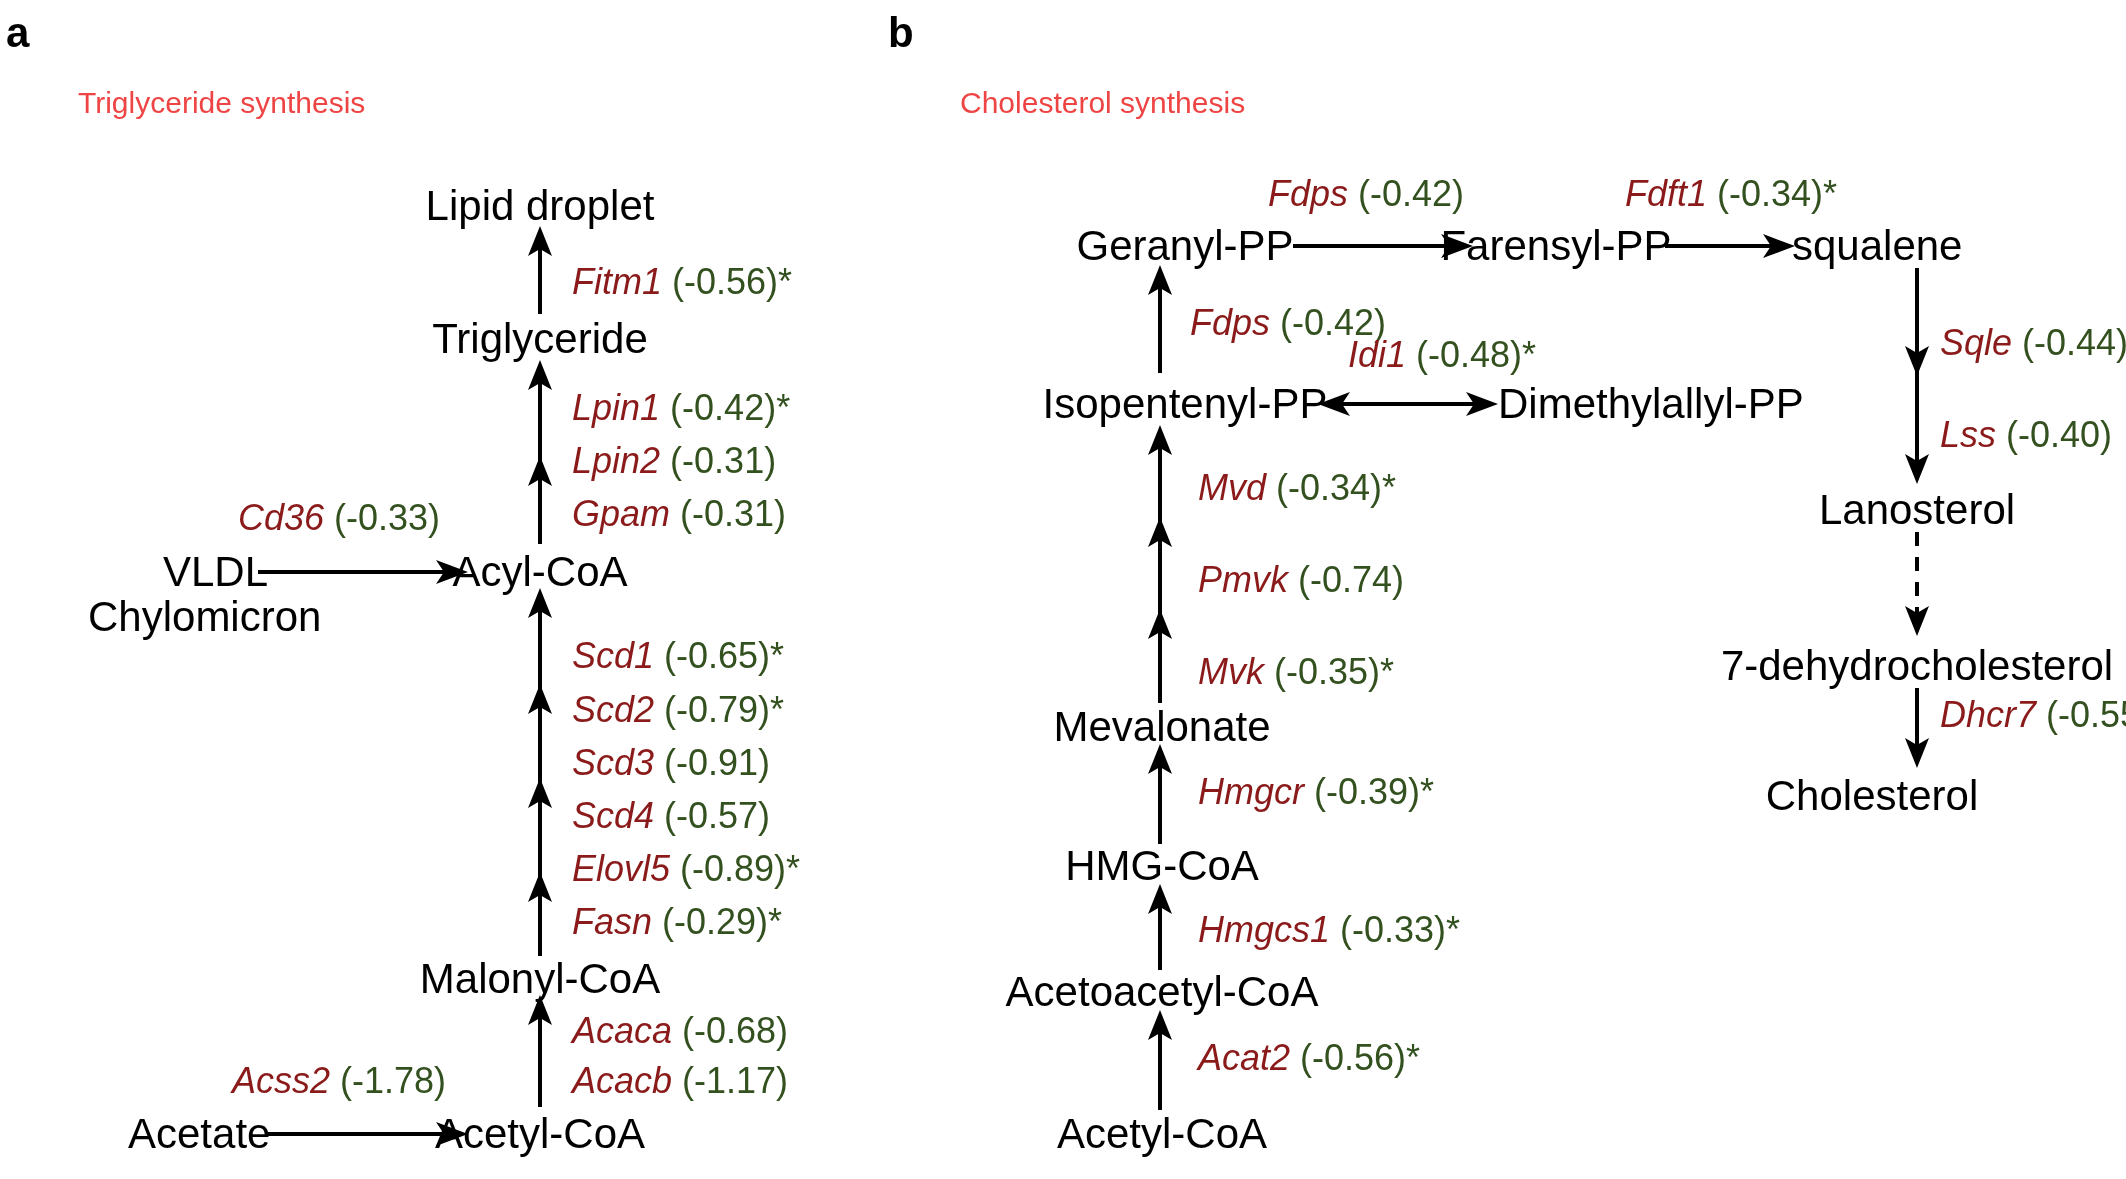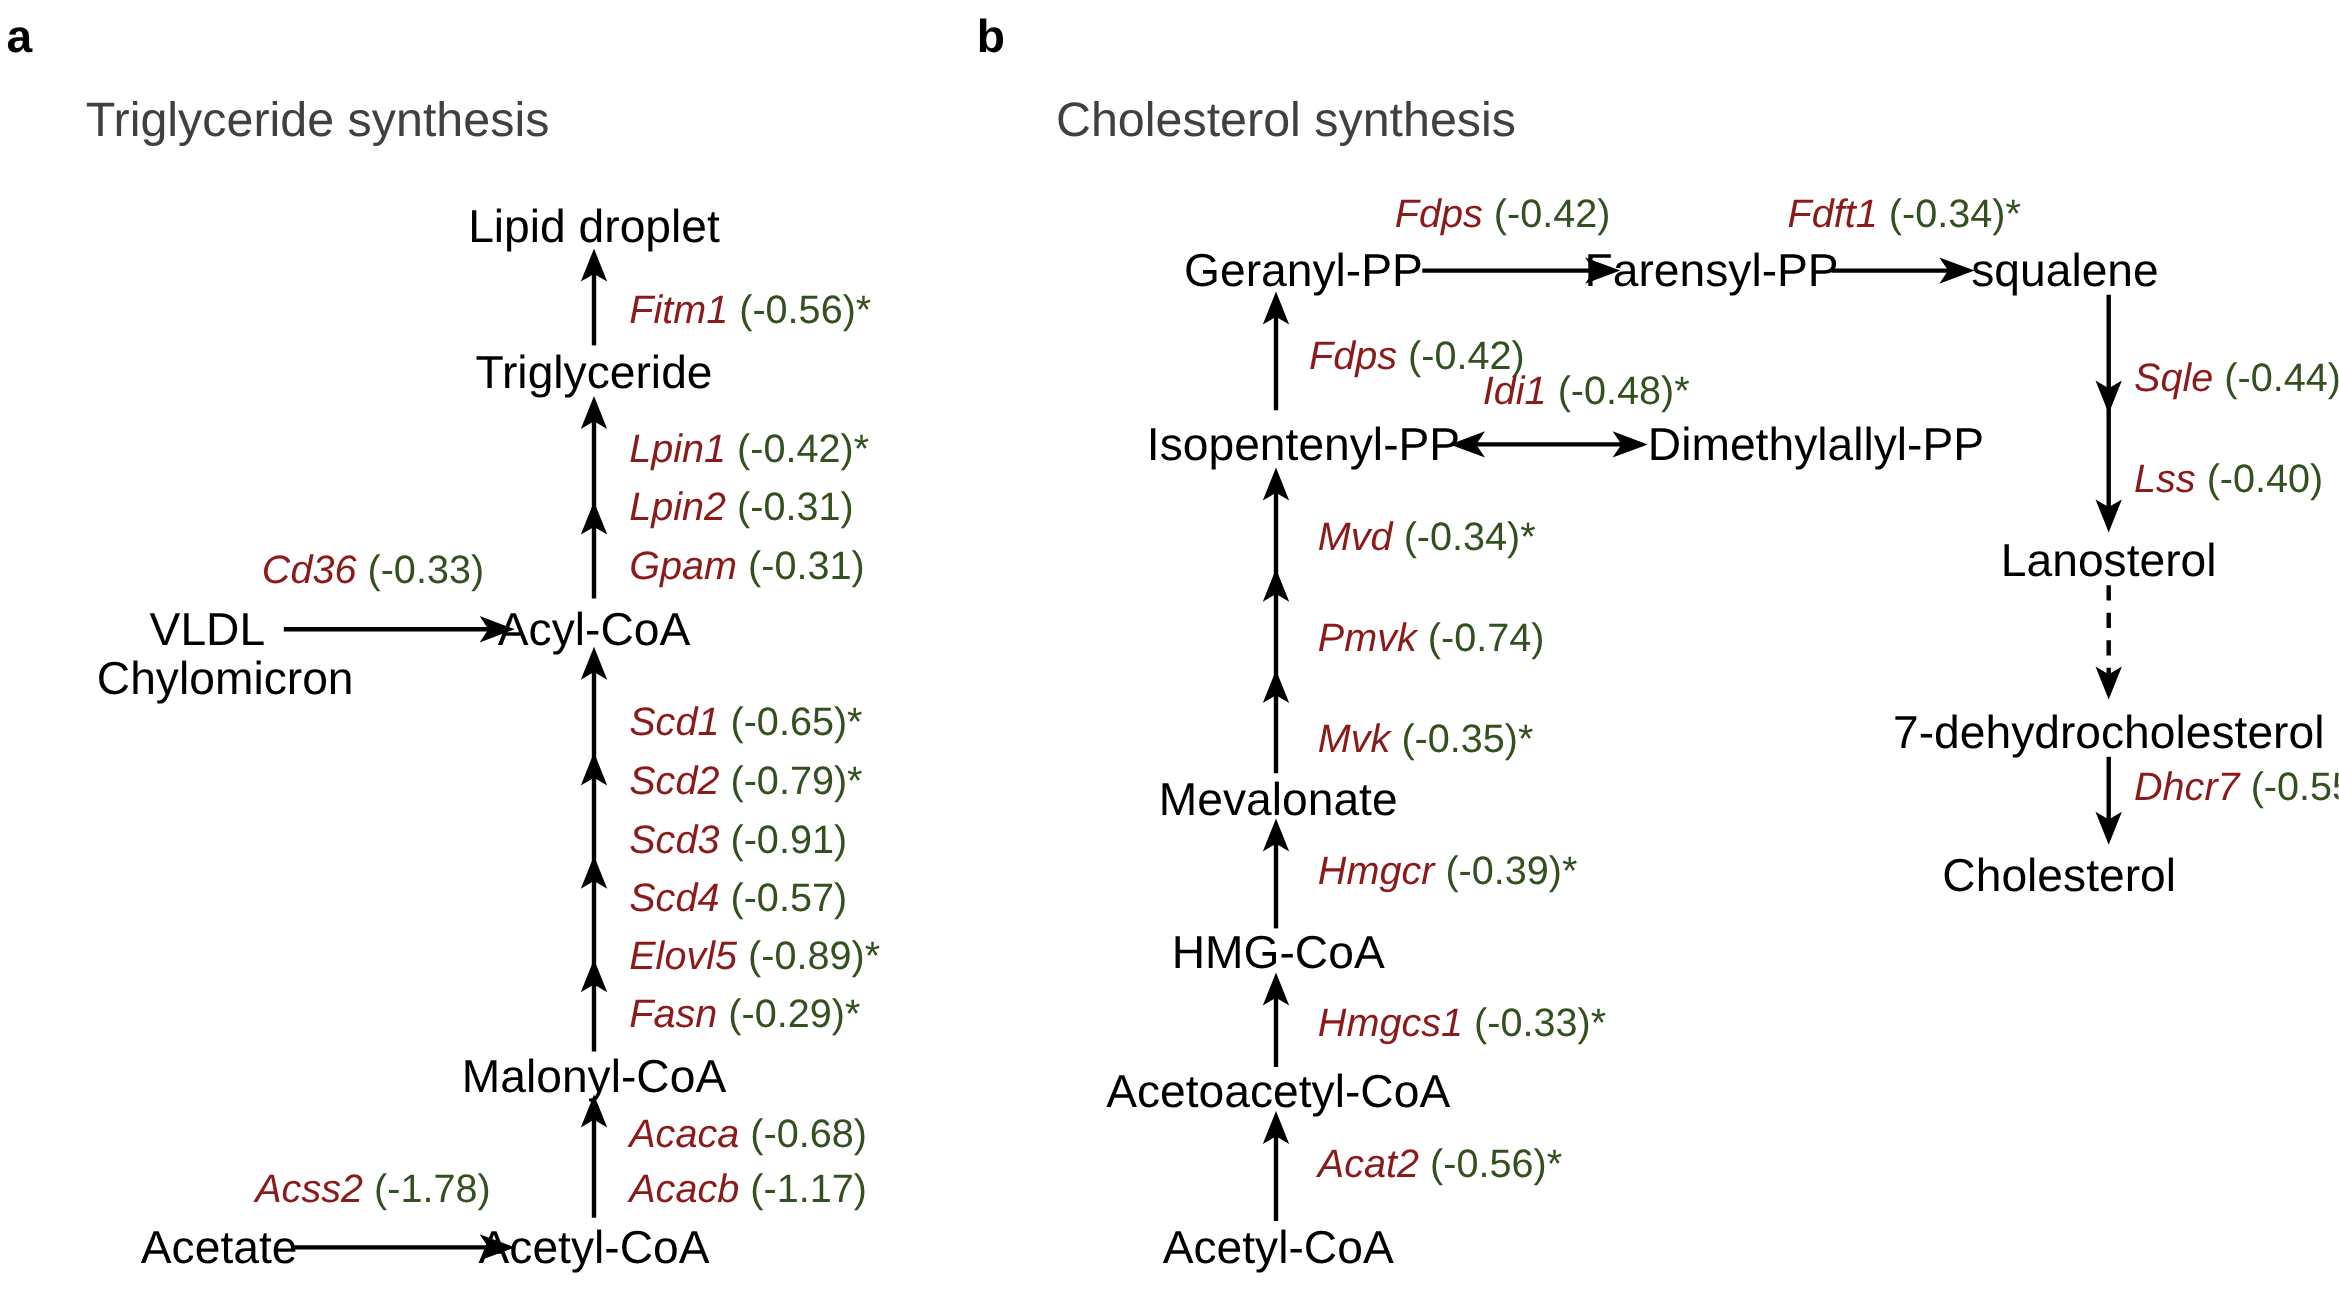--- a/index.html
+++ b/index.html
@@ -5,21 +5,21 @@
   html,body{margin:0;padding:0;background:#ffffff;}
   body{
     width:2126px;height:1179px;position:relative;overflow:hidden;
     font-family:"Liberation Sans","DejaVu Sans",sans-serif;
     color:#000;
   }
   .panel-letter{
     position:absolute;font-size:42px;font-weight:bold;line-height:1;color:#000;
   }
   .panel-title{
-    position:absolute;font-size:44px;line-height:1;color:#404040;white-space:nowrap;
+    position:absolute;font-size:30px;line-height:1;color:#ef4444;white-space:nowrap;
   }
   .node{
     position:absolute;font-size:42px;line-height:1;color:#000;white-space:nowrap;
   }
   .node.center{transform:translateX(-50%);}
   .enz{
     position:absolute;font-size:36px;line-height:1;white-space:nowrap;
   }
   .enz .gene{font-style:italic;color:#8B1A1A;font-weight:500;}
   .enz .val{color:#33501F;}
@@ -28,21 +28,21 @@
 </style>
 </head>
 <body>
 
 <div class="panel-letter" style="left:6px;top:12px;">a</div>
 <div class="panel-title" style="left:78px;top:88px;">Triglyceride synthesis</div>
 
 <div class="node center" style="left:540px;top:185px;">Lipid droplet</div>
 <div class="node center" style="left:540px;top:318px;">Triglyceride</div>
 <div class="node center" style="left:540px;top:551px;">Acyl-CoA</div>
-<div class="node" style="left:136px;top:551px;">VLDL</div>
+<div class="node" style="left:163px;top:551px;">VLDL</div>
 <div class="node" style="left:88px;top:596px;">Chylomicron</div>
 <div class="node center" style="left:540px;top:958px;">Malonyl-CoA</div>
 <div class="node center" style="left:540px;top:1113px;">Acetyl-CoA</div>
 <div class="node" style="left:128px;top:1113px;">Acetate</div>
 
 <div class="arrow" style="left:515px;top:226px;">
   <svg width="50" height="88" viewBox="0 0 50 88">
     <line x1="25" y1="88" x2="25" y2="14" stroke="#000" stroke-width="4"></line>
     <polygon points="25,0 13,30 25,23 37,30" fill="#000"></polygon>
   </svg>

